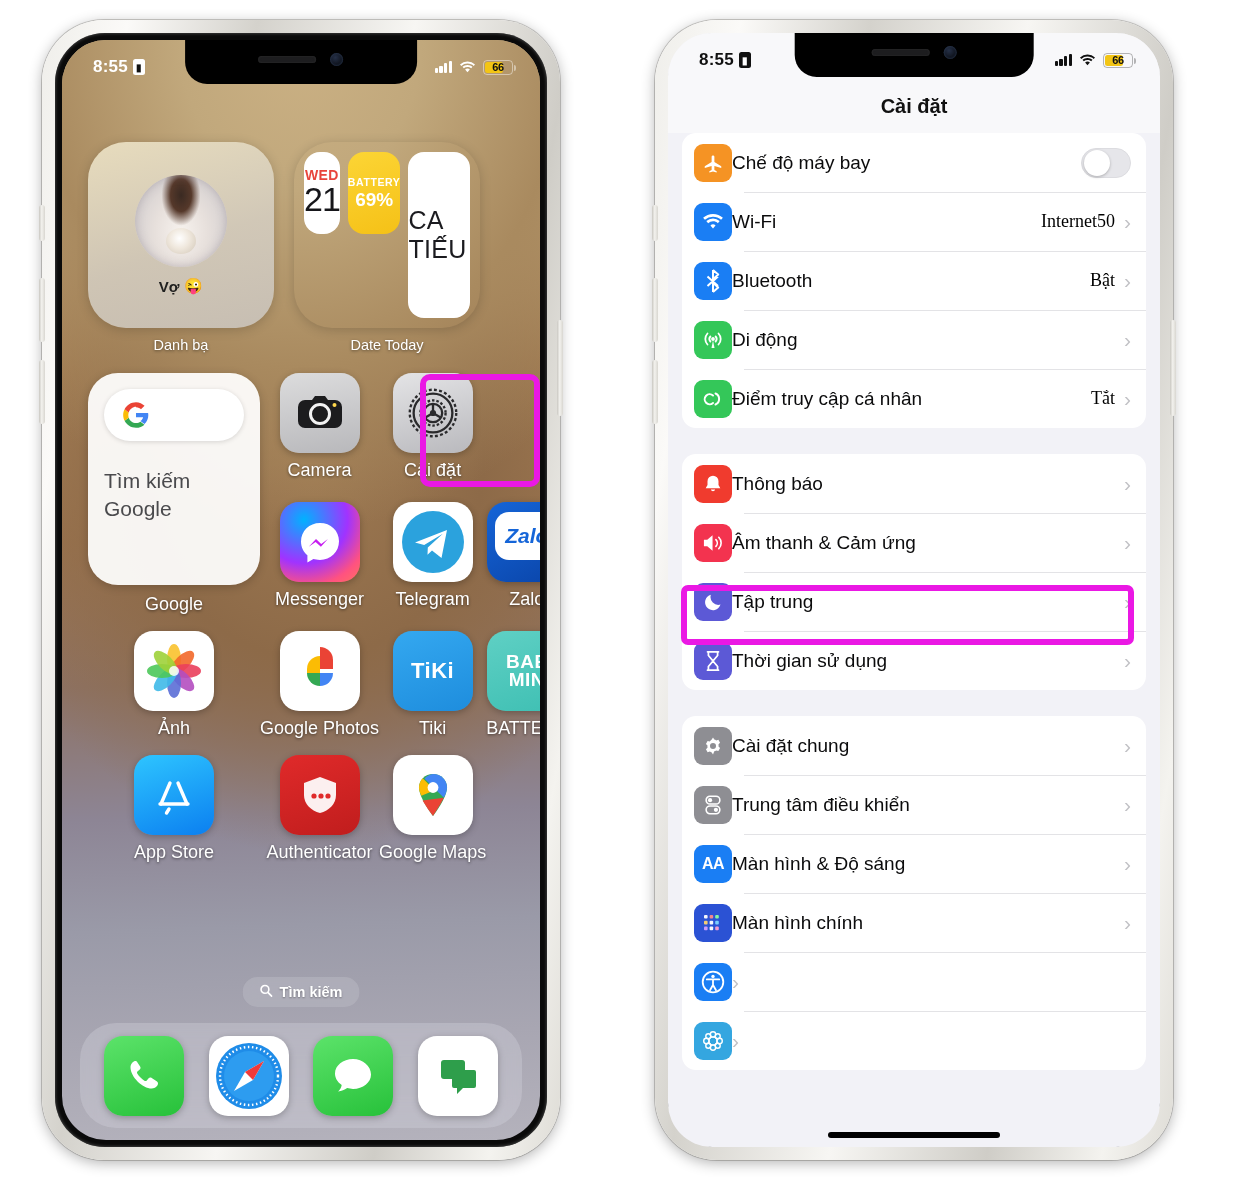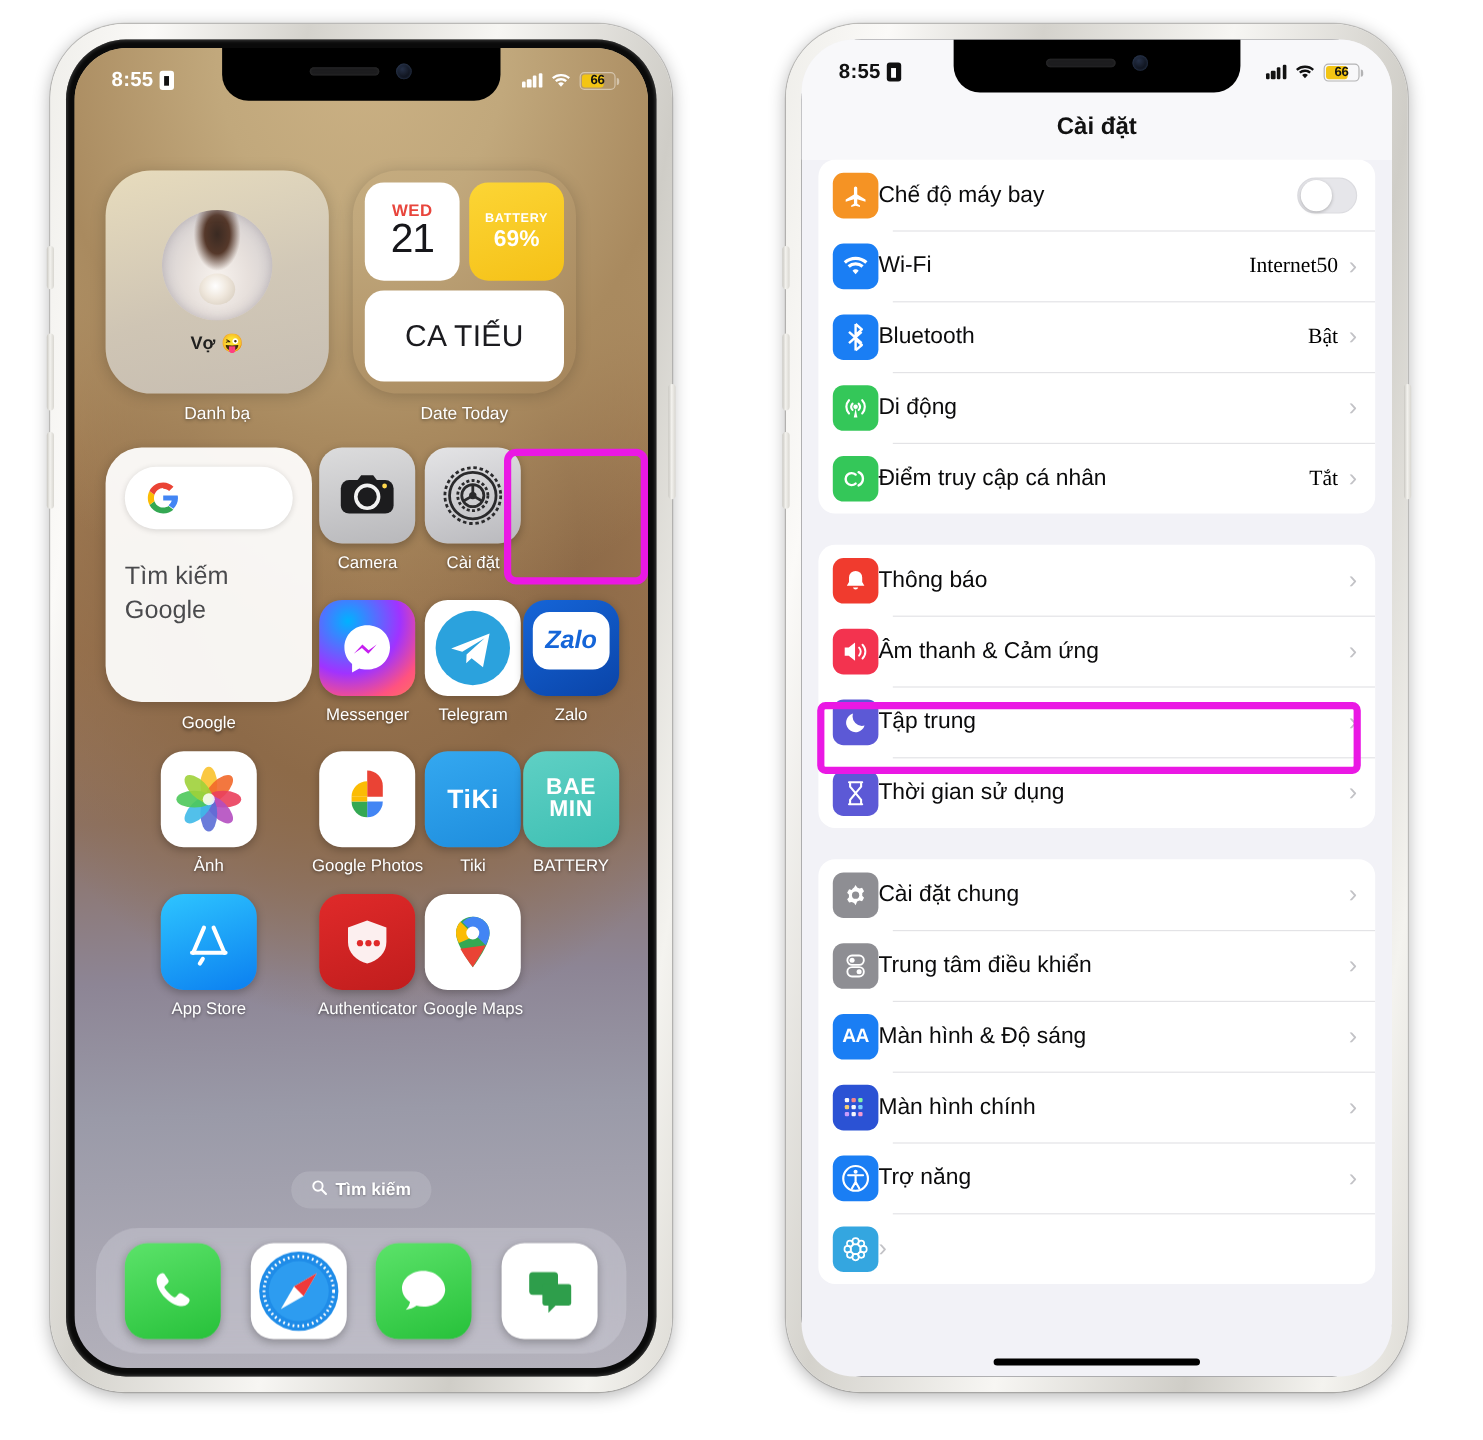--- a/index.html
+++ b/index.html
@@ -126,21 +126,21 @@
     width:30px; height:26px; border-radius:50%;
     background: radial-gradient(circle at 45% 40%, #fff 0%, #efe7dc 45%, #cfc4b4 100%);
     opacity:.95;
   }
   .contact-name { margin-top: 10px; color:#20201f; font-size: 15px; font-weight: 600; display:flex; align-items:center; gap:5px; }
   .emoji { font-size: 15px; }
 
   .widget-date {
     width: 186px; height: 186px; border-radius: 38px;
     background: linear-gradient(165deg,#f0d9ae,#e8ceа0 40%,#e0c596);
-    padding: 10px; display:flex; flex-direction:column; gap: 8px;
+    padding: 10px; display:flex; gap: 8px;
     box-shadow: 0 2px 12px rgba(0,0,0,.18);
   }
   .wd-top { display: flex; gap: 8px; height: 82px; }
   .wd-cal {
     flex: 1; background:#fff; border-radius: 16px;
     display:flex; flex-direction:column; align-items:center; justify-content:center;
   }
   .wd-cal .dow { color:#e8453c; font-size: 14px; font-weight: 700; letter-spacing:.4px; line-height:1; }
   .wd-cal .day { color:#16161a; font-size: 34px; font-weight: 400; line-height: 1.05; letter-spacing:-1px; }
   .wd-batt {
@@ -152,21 +152,21 @@
   .wd-bottom {
     flex:1; background:#fff; border-radius: 16px;
     display:flex; align-items:center; justify-content:center;
   }
   .wd-bottom span { color:#1b1b1f; font-size: 25px; letter-spacing:.3px; }
 
   
   .app-grid { margin-top: 20px; display: grid; grid-template-columns: repeat(4, 1fr); row-gap: 16px; column-gap: 0; }
   .app-cell { display:flex; flex-direction:column; align-items:center; }
   .app-icon { width: 80px; height: 80px; border-radius: 19px; box-shadow: 0 2px 7px rgba(0,0,0,.25); position: relative; overflow: hidden; display:flex; align-items:center; justify-content:center; }
-  .app-label { margin-top: 7px; color:#fff; font-size: 14px; text-shadow: 0 1px 3px rgba(0,0,0,.55); white-space: nowrap; }
+  .app-label { margin-top: 7px; color:#fff; font-size: 18px; text-shadow: 0 1px 3px rgba(0,0,0,.55); white-space: nowrap; }
 
   
   .gwidget {
     grid-row: span 2; width: 172px; height: 212px; border-radius: 30px;
     background: rgba(255,255,255,.93);
     box-shadow: 0 2px 10px rgba(0,0,0,.2);
     padding: 16px 16px 0 16px; display:flex; flex-direction:column;
     justify-self: center;
   }
   .gpill { height: 52px; border-radius: 26px; background:#fff; box-shadow: 0 1px 5px rgba(0,0,0,.14); display:flex; align-items:center; padding-left: 18px; }
@@ -754,21 +754,20 @@
             </div>
 
             <div class="st-row">
               <span class="st-ic" style="background:#1a7ef4;">
                 <svg width="26" height="26" viewBox="0 0 26 26">
                     <circle cx="13" cy="13" r="10.3" fill="none" stroke="#fff" stroke-width="1.8"></circle>
                     <circle cx="13" cy="7.4" r="1.7" fill="#fff"></circle>
                     <path d="M6.8 10.4h12.4M13 10.8v5.2M13 16l-3 5.2M13 16l3 5.2" stroke="#fff" stroke-width="1.8" stroke-linecap="round" fill="none"></path>
                   </svg>
               </span>
-              <span class="st-label">Trợ năng</span>
               <span class="chev">›</span>
             </div>
 
             <div class="st-row">
               <span class="st-ic" style="background:#34a6e0;">
                 <svg width="26" height="26" viewBox="0 0 26 26">
                   <g fill="none" stroke="#fff" stroke-width="1.4">
                     <circle cx="13" cy="13" r="4.1"></circle>
                     <circle cx="13" cy="6.4" r="2.7"></circle>
                       <circle cx="13" cy="19.6" r="2.7"></circle>

